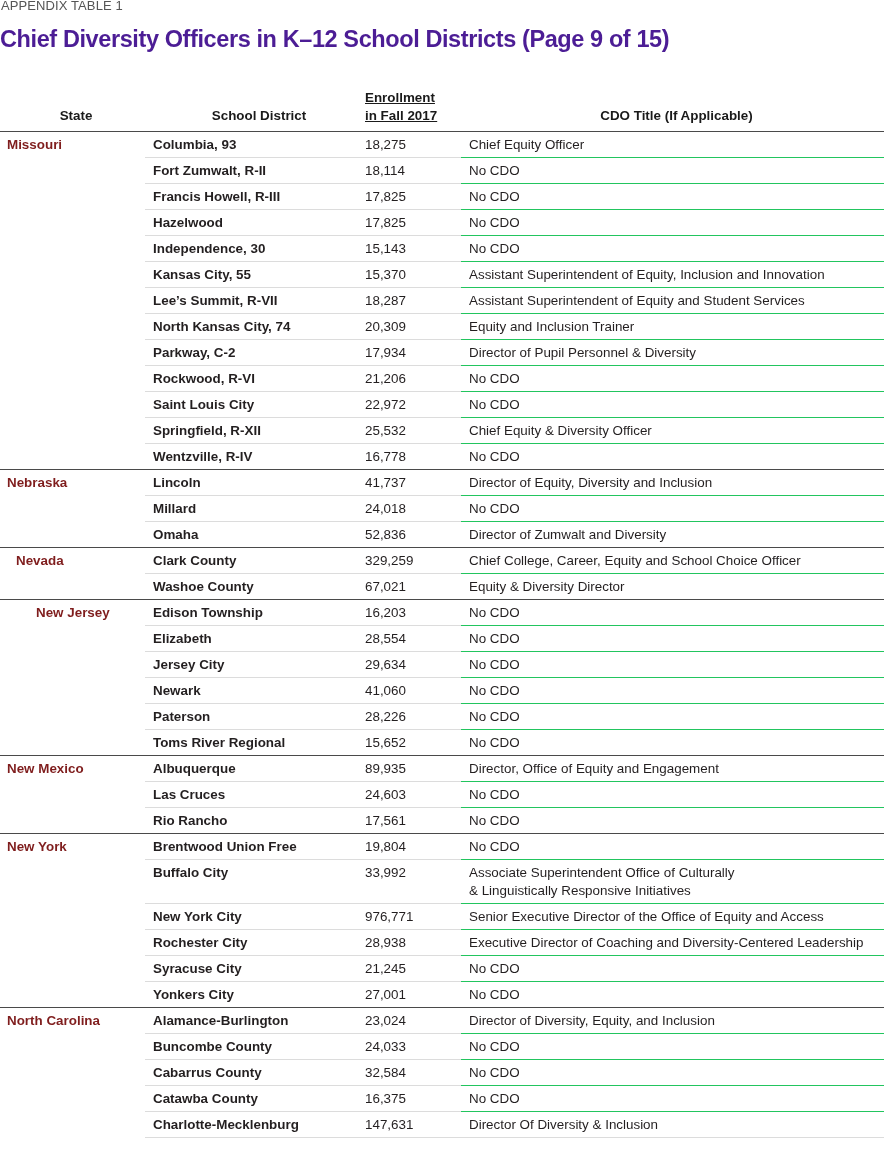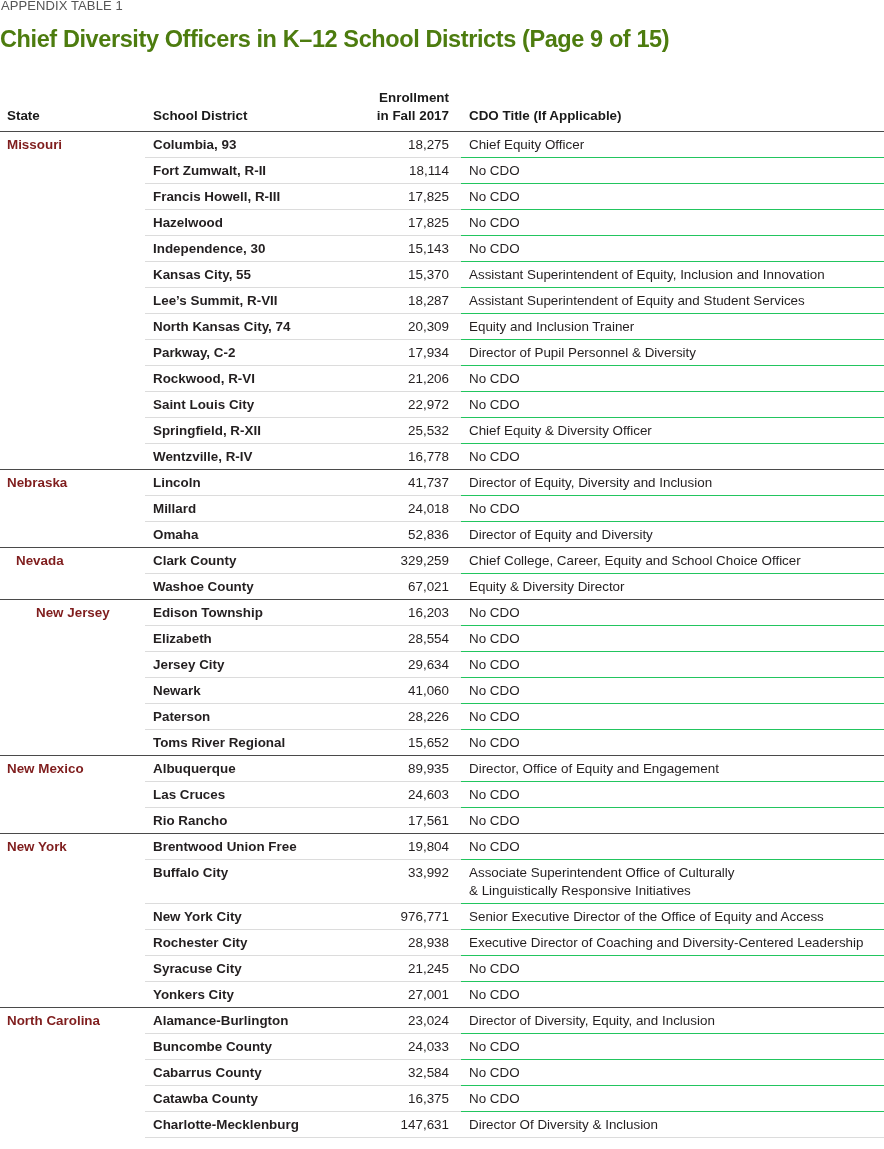--- a/index.html
+++ b/index.html
@@ -7,45 +7,45 @@
       width: 884px; height: 1149px; overflow: hidden;
       font-family: "Liberation Sans", sans-serif; color: #231f20;
       position: relative;
     }
     .kicker {
       position: absolute; left: 1px; top: -2px;
       font-size: 13px; color: #555; letter-spacing: 0.1px;
     }
     .title {
       position: absolute; left: 0px; top: 26px;
-      font-size: 23.5px; font-weight: bold; color: #4d7c0f; letter-spacing: -0.4px;
+      font-size: 23.5px; font-weight: bold; color: #4c1d95; letter-spacing: -0.4px;
     }
     table {
       position: absolute; left: 0; top: 89px; width: 884px;
       border-collapse: collapse; font-size: 13.4px; table-layout: fixed;
     }
     col.c-state { width: 145px; }
     col.c-dist { width: 220px; }
     col.c-enr { width: 96px; }
     col.c-title { width: 423px; }
     thead th {
-      font-weight: bold; text-align: left; vertical-align: bottom;
+      font-weight: bold; text-align: center; vertical-align: bottom;
       padding: 0 0 6px 7px; line-height: 18px; border-bottom: 1.5px solid #4a4a4a;
       color: #1a1a1a;
     }
-    thead th.enr { text-align: right; padding-right: 12px; padding-left: 0; }
+    thead th.enr { text-align: left; padding-right: 12px; padding-left: 0; text-decoration: underline; }
     thead th.dist { padding-left: 8px; }
     thead th.cdo { padding-left: 8px; }
     tbody td {
       height: 26px; padding: 0; line-height: 18px; vertical-align: top;
       padding-top: 4px; box-sizing: border-box;
     }
     tbody td.state { font-weight: bold; padding-left: 7px; color: #7f1d1d; }
     tbody td.dist { padding-left: 8px; border-bottom: 1px solid #dcdcdc; font-weight: bold; }
-    tbody td.enr { text-align: right; padding-right: 12px; border-bottom: 1px solid #dcdcdc; }
+    tbody td.enr { text-align: left; padding-right: 12px; border-bottom: 1px solid #dcdcdc; }
     tbody td.cdo { padding-left: 8px; border-bottom: 1px solid #22c55e; white-space: pre-line; }
     tbody tr.group-end td { border-bottom: 1.5px solid #4a4a4a; }
     tbody tr.tall td { height: 44px; }
     tbody tr.last td.dist, tbody tr.last td.enr, tbody tr.last td.cdo { border-bottom: 1px solid #dcdcdc; }
   </style>
 </head>
 <body>
 
 <div class="kicker">APPENDIX TABLE 1</div>
 <div class="title">Chief Diversity Officers in K–12 School Districts (Page 9 of 15)</div>
@@ -139,21 +139,21 @@
         <td class="cdo">Director of Equity, Diversity and Inclusion</td>
       </tr>
       <tr>
         <td class="dist">Millard</td>
         <td class="enr">24,018</td>
         <td class="cdo">No CDO</td>
       </tr>
       <tr class="group-end">
         <td class="dist">Omaha</td>
         <td class="enr">52,836</td>
-        <td class="cdo">Director of Equity and Diversity</td>
+        <td class="cdo">Director of Zumwalt and Diversity</td>
       </tr>
       <tr>
         <td class="state" rowspan="2" style="border-bottom: 1.5px solid rgb(74, 74, 74); padding-left: 16px;">Nevada</td>
         <td class="dist">Clark County</td>
         <td class="enr">329,259</td>
         <td class="cdo">Chief College, Career, Equity and School Choice Officer</td>
       </tr>
       <tr class="group-end">
         <td class="dist">Washoe County</td>
         <td class="enr">67,021</td>

